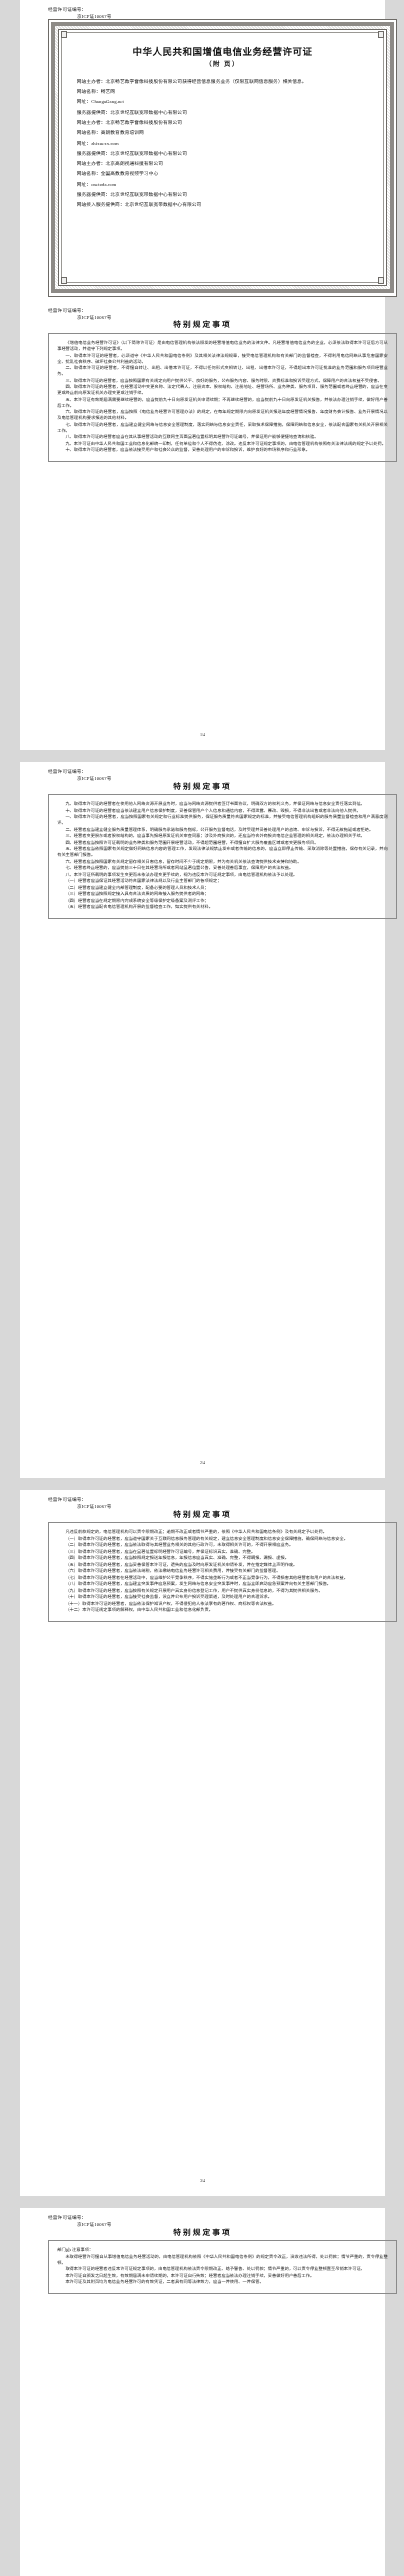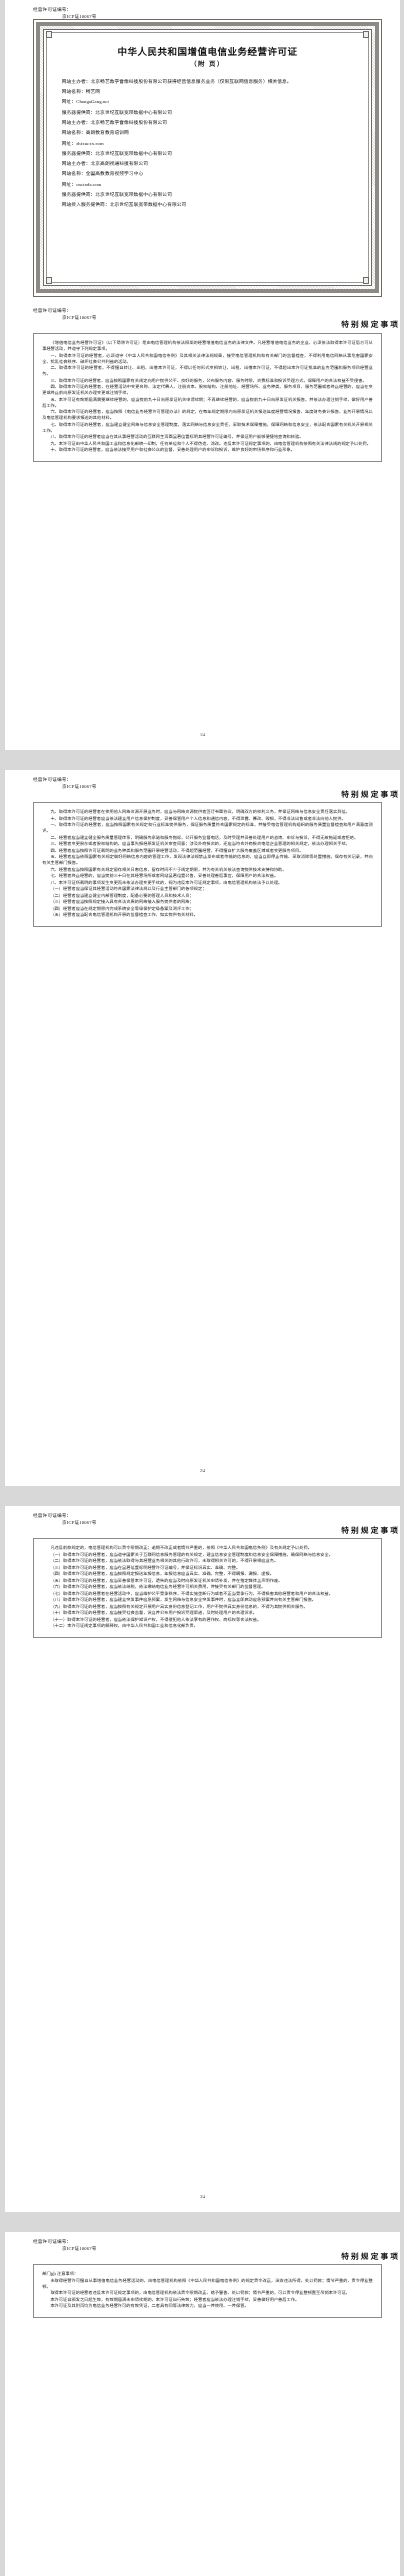--- a/index.html
+++ b/index.html
@@ -8,25 +8,25 @@
     padding: 0;
     background: #d8d8d8;
     font-family: "Liberation Serif", "DejaVu Serif", serif;
   }
   #page-root {
     width: 405px;
     margin: 0 auto;
     background: #d8d8d8;
   }
   .page {
-    width: 395px;
+    width: 365px;
     box-sizing: border-box;
     background: #ffffff;
     position: relative;
-    margin: 0 auto 20px auto;
+    margin: 0 auto 12px auto;
     padding: 12px;
   }
   .page-1 { height: 750px; }
   .page-2 { height: 716px; }
   .page-3 { height: 706px; }
   .page-4 { height: 685px; }
 
   
   .cert-header {
     position: absolute;
@@ -135,21 +135,21 @@
     letter-spacing: 0.1px;
   }
   .field-row .fl { }
   .field-row .fv { }
 
   
   .doc-title {
     position: absolute;
     left: 0; right: 0;
     top: 17.5px;
-    text-align: right;
+    text-align: center;
     font-size: 7.7px;
     font-weight: bold;
     letter-spacing: 2.1px;
     color: #111;
   }
   .body-frame {
     position: absolute;
     left: 28px;
     top: 32px;
     width: 349px;

